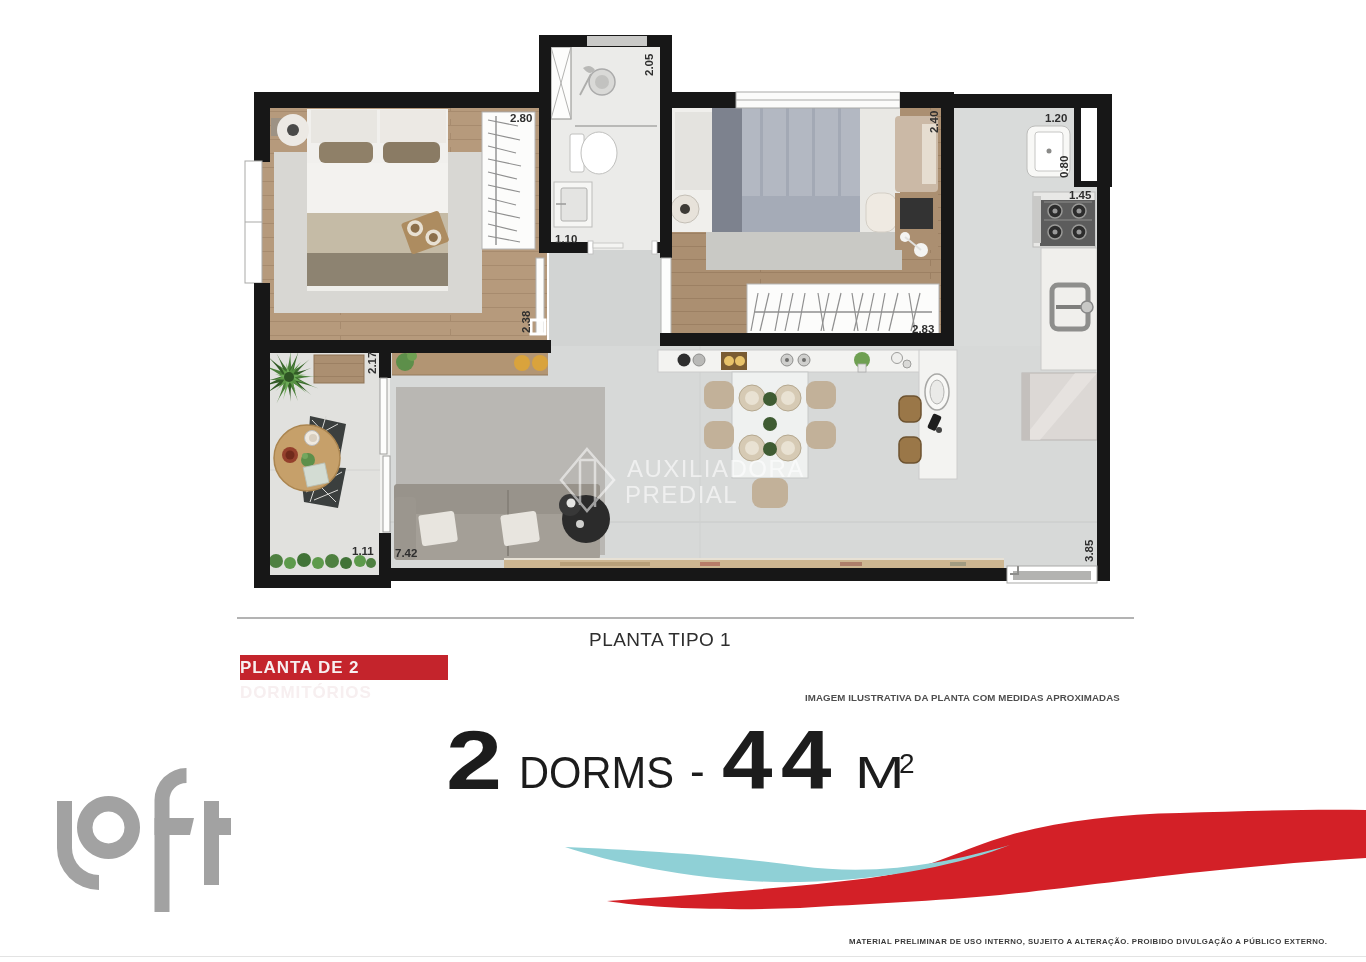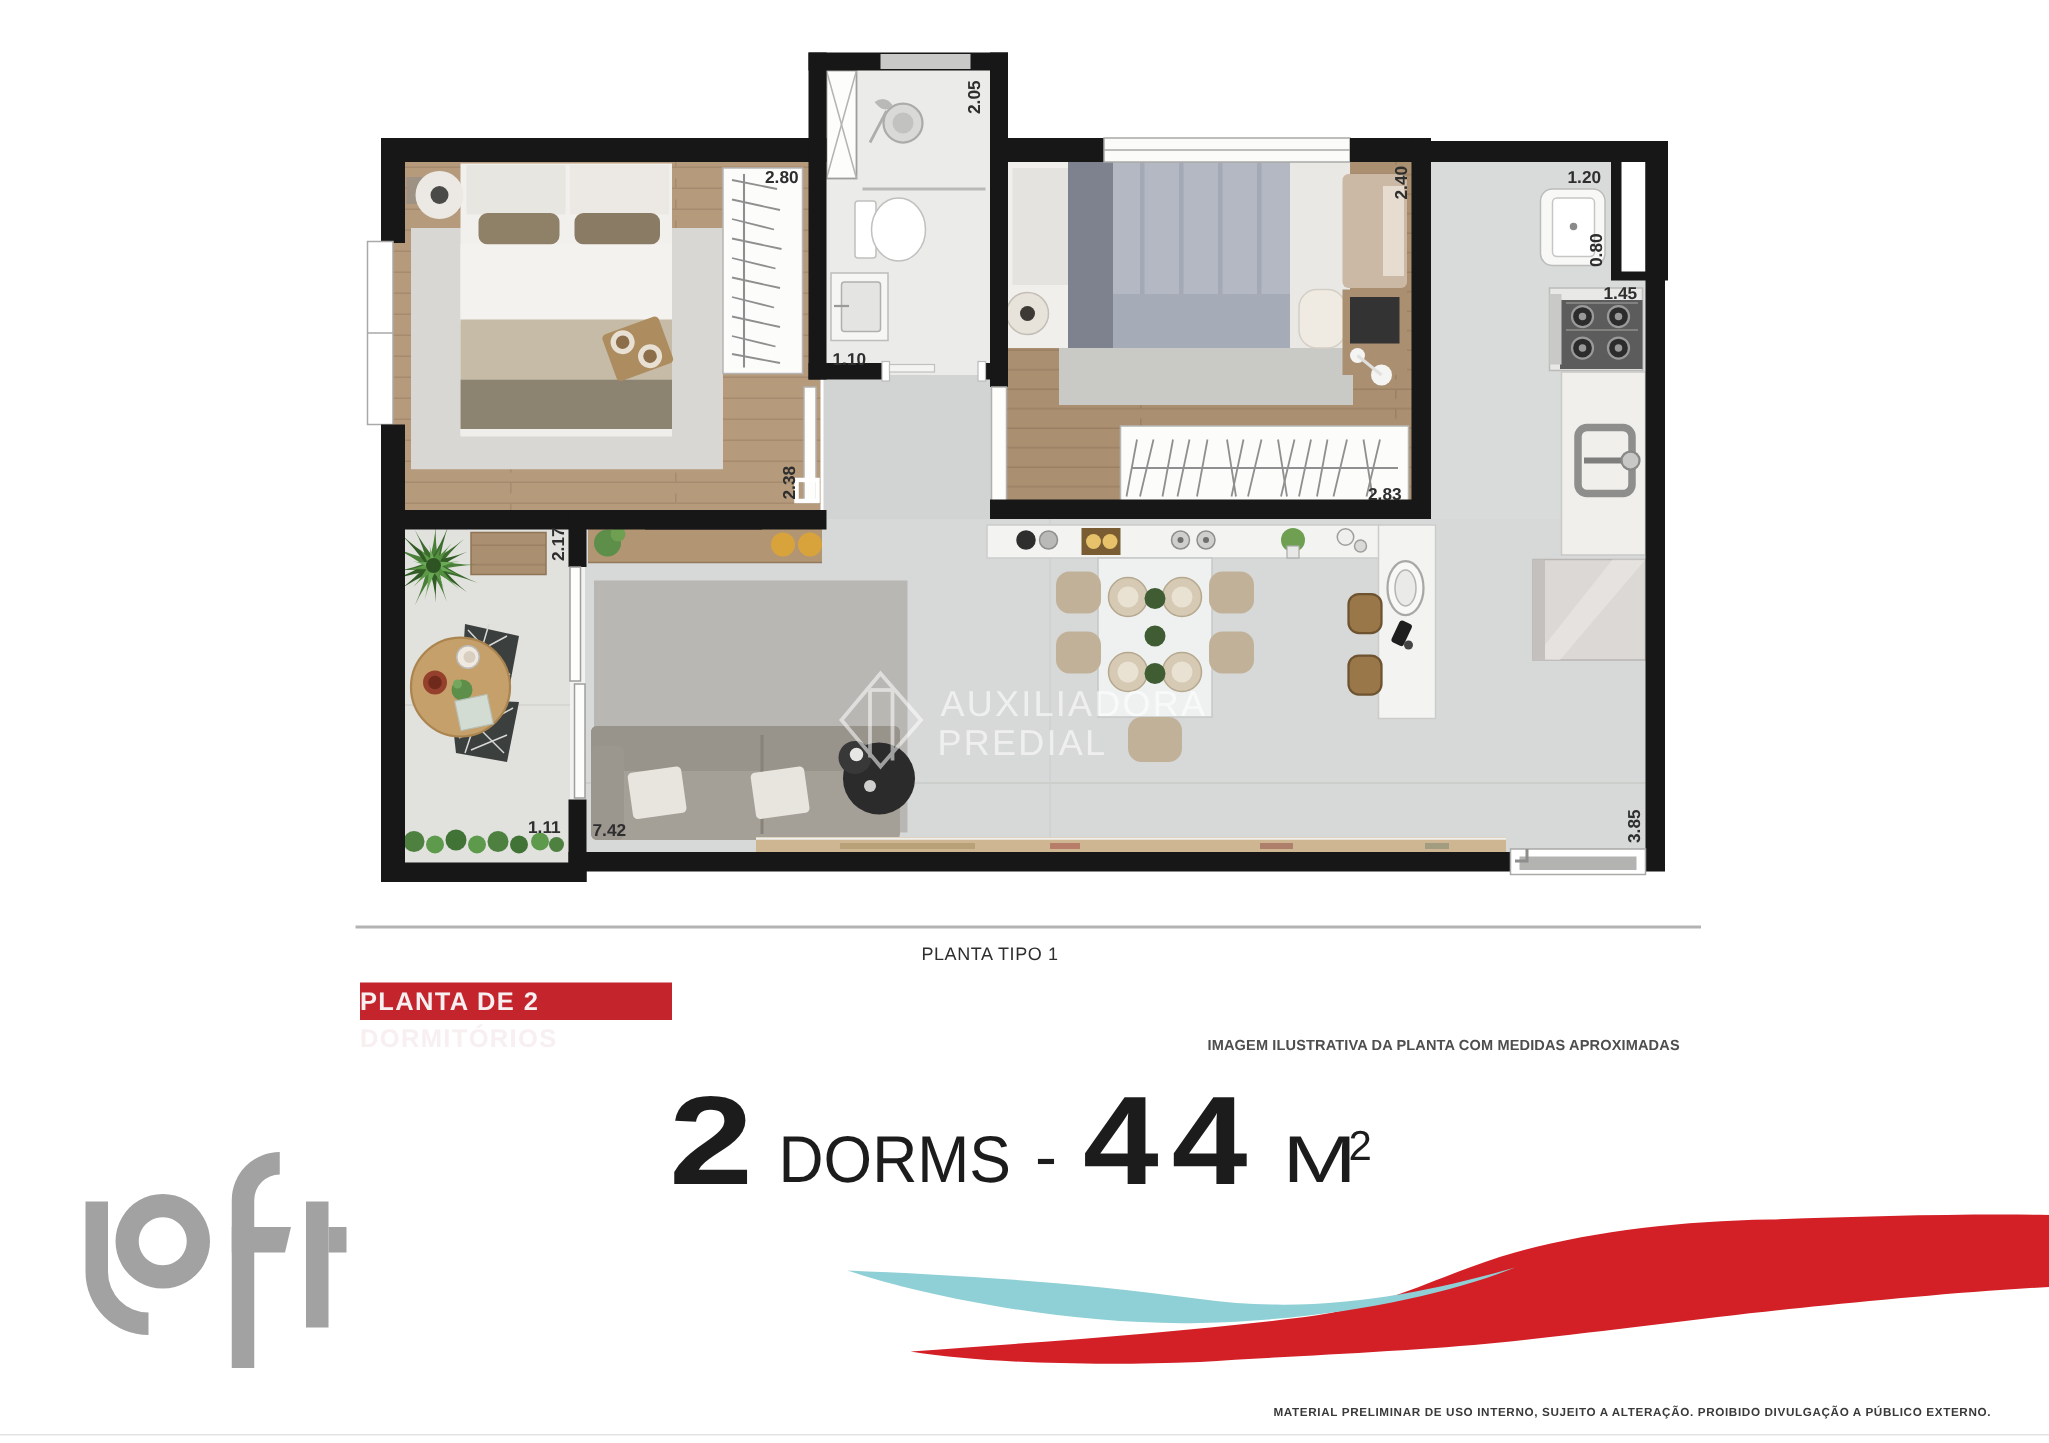--- a/index.html
+++ b/index.html
@@ -1,21 +1,21 @@
 <!DOCTYPE html>
 <html lang="pt"><head>
 <meta charset="utf-8">
 <title>Planta Tipo 1</title>
 <style>
   html,body{margin:0;padding:0;}
   body{width:1366px;height:962px;background:#ffffff;position:relative;overflow:hidden;
        font-family:"Liberation Sans", sans-serif;}
   .abs{position:absolute;}
   .divider{left:237px;top:617px;width:897px;height:2px;background:#b3b3b3;}
-  .plan-title{left:0;top:629px;width:1320px;text-align:center;font-size:12px;color:#2e2e2e;letter-spacing:0.4px;}
+  .plan-title{left:0;top:629px;width:1320px;text-align:center;font-size:19px;color:#2e2e2e;letter-spacing:0.4px;}
   .badge{left:240px;top:655px;width:208px;height:25px;background:#c4242c;color:#f7eff0;
          font-size:17px;font-weight:bold;letter-spacing:0.9px;text-align:left;line-height:25px;}
   .imagem{left:805px;top:661px;white-space:nowrap;font-size:9.7px;font-weight:bold;color:#4e4e4e;letter-spacing:0.1px;margin-top:31px;}
   .headline{left:0;top:0;width:1366px;}
   .material{left:849px;top:937px;width:520px;font-size:7.8px;font-weight:bold;color:#3a3a3a;letter-spacing:0.42px;white-space:nowrap;}
   .bottomline{left:0;top:956px;width:1366px;height:1px;background:#e3e3e3;}
 </style>
 </head>
 <body>
 

